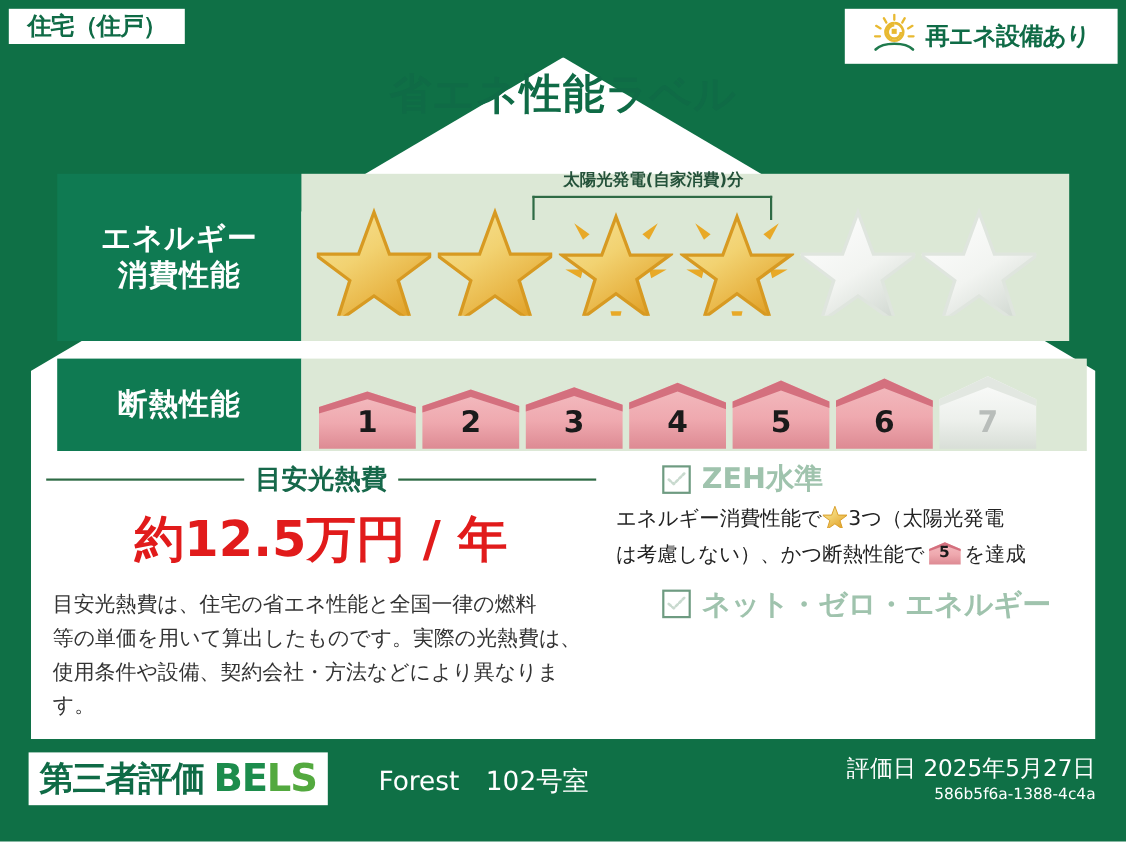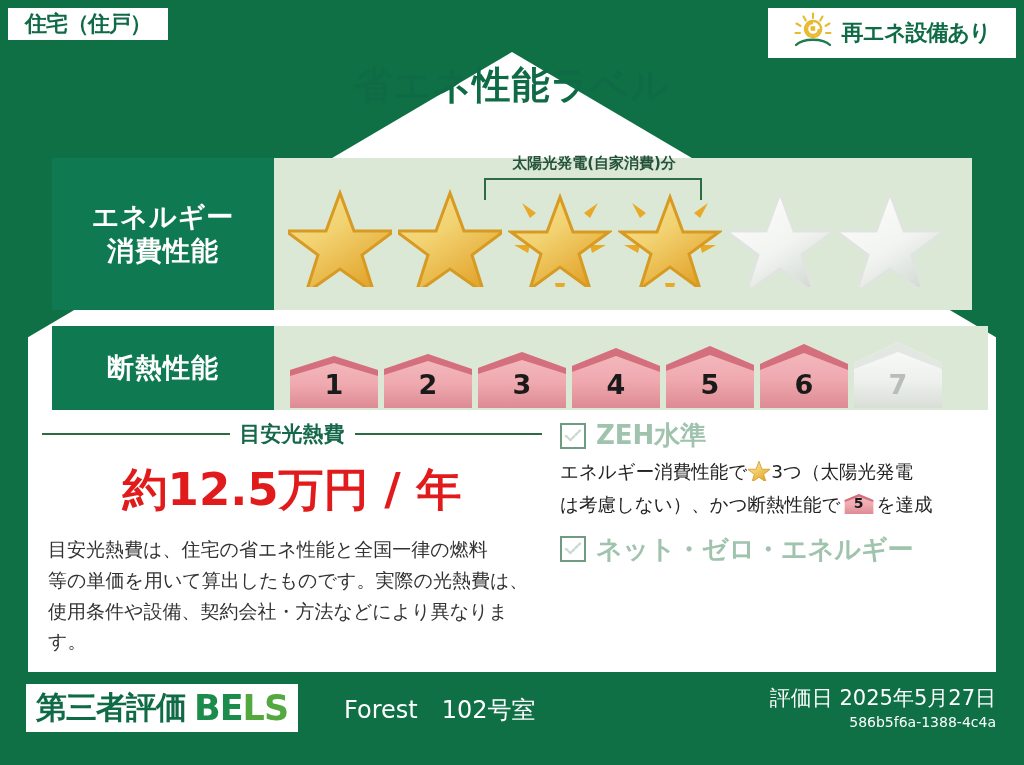--- a/index.html
+++ b/index.html
@@ -75,33 +75,33 @@
     font-size:27px;font-weight:bold;color:#1A1A1A;
   }
   .hbadge.off .num{color:#B8BDBA;}
 
   
   .cost-head{
     position:absolute;left:42px;top:420px;width:500px;
     display:flex;align-items:center;gap:10px;
   }
   .cost-head .line{flex:1;height:2px;background:#2E6B45;}
-  .cost-head .txt{font-size:21px;font-weight:bold;color:#16684A;white-space:nowrap;}
+  .cost-head .txt{font-size:24px;font-weight:bold;color:#16684A;white-space:nowrap;}
   .cost-value{
     position:absolute;left:42px;top:460px;width:500px;text-align:center;
     font-size:45px;font-weight:bold;color:#E11B1B;letter-spacing:0px;
   }
   .cost-note{
     position:absolute;left:48px;top:534px;width:492px;
     font-size:19px;color:#333;line-height:1.62;letter-spacing:0px;
   }
 
   
   .zeh{position:absolute;left:560px;top:418px;width:410px;}
-  .zeh-row{display:flex;align-items:center;gap:10px;margin-bottom:4px;}
+  .zeh-row{display:flex;align-items:center;gap:10px;margin-bottom:4px;margin-left:42px;}
   .chk{
     width:26px;height:26px;border:2px solid #6E9B81;box-sizing:border-box;
     display:flex;align-items:center;justify-content:center;flex:0 0 26px;
   }
   .chk svg{display:block;}
   .zeh-title{font-size:26px;font-weight:bold;color:#9FC3AD;letter-spacing:0px;}
   .zeh-desc{
     font-size:18.5px;color:#222;line-height:1.62;margin:4px 0 12px 0;letter-spacing:0px;
   }
   .inline-star{display:inline-block;vertical-align:-3px;margin:0 1px;}

